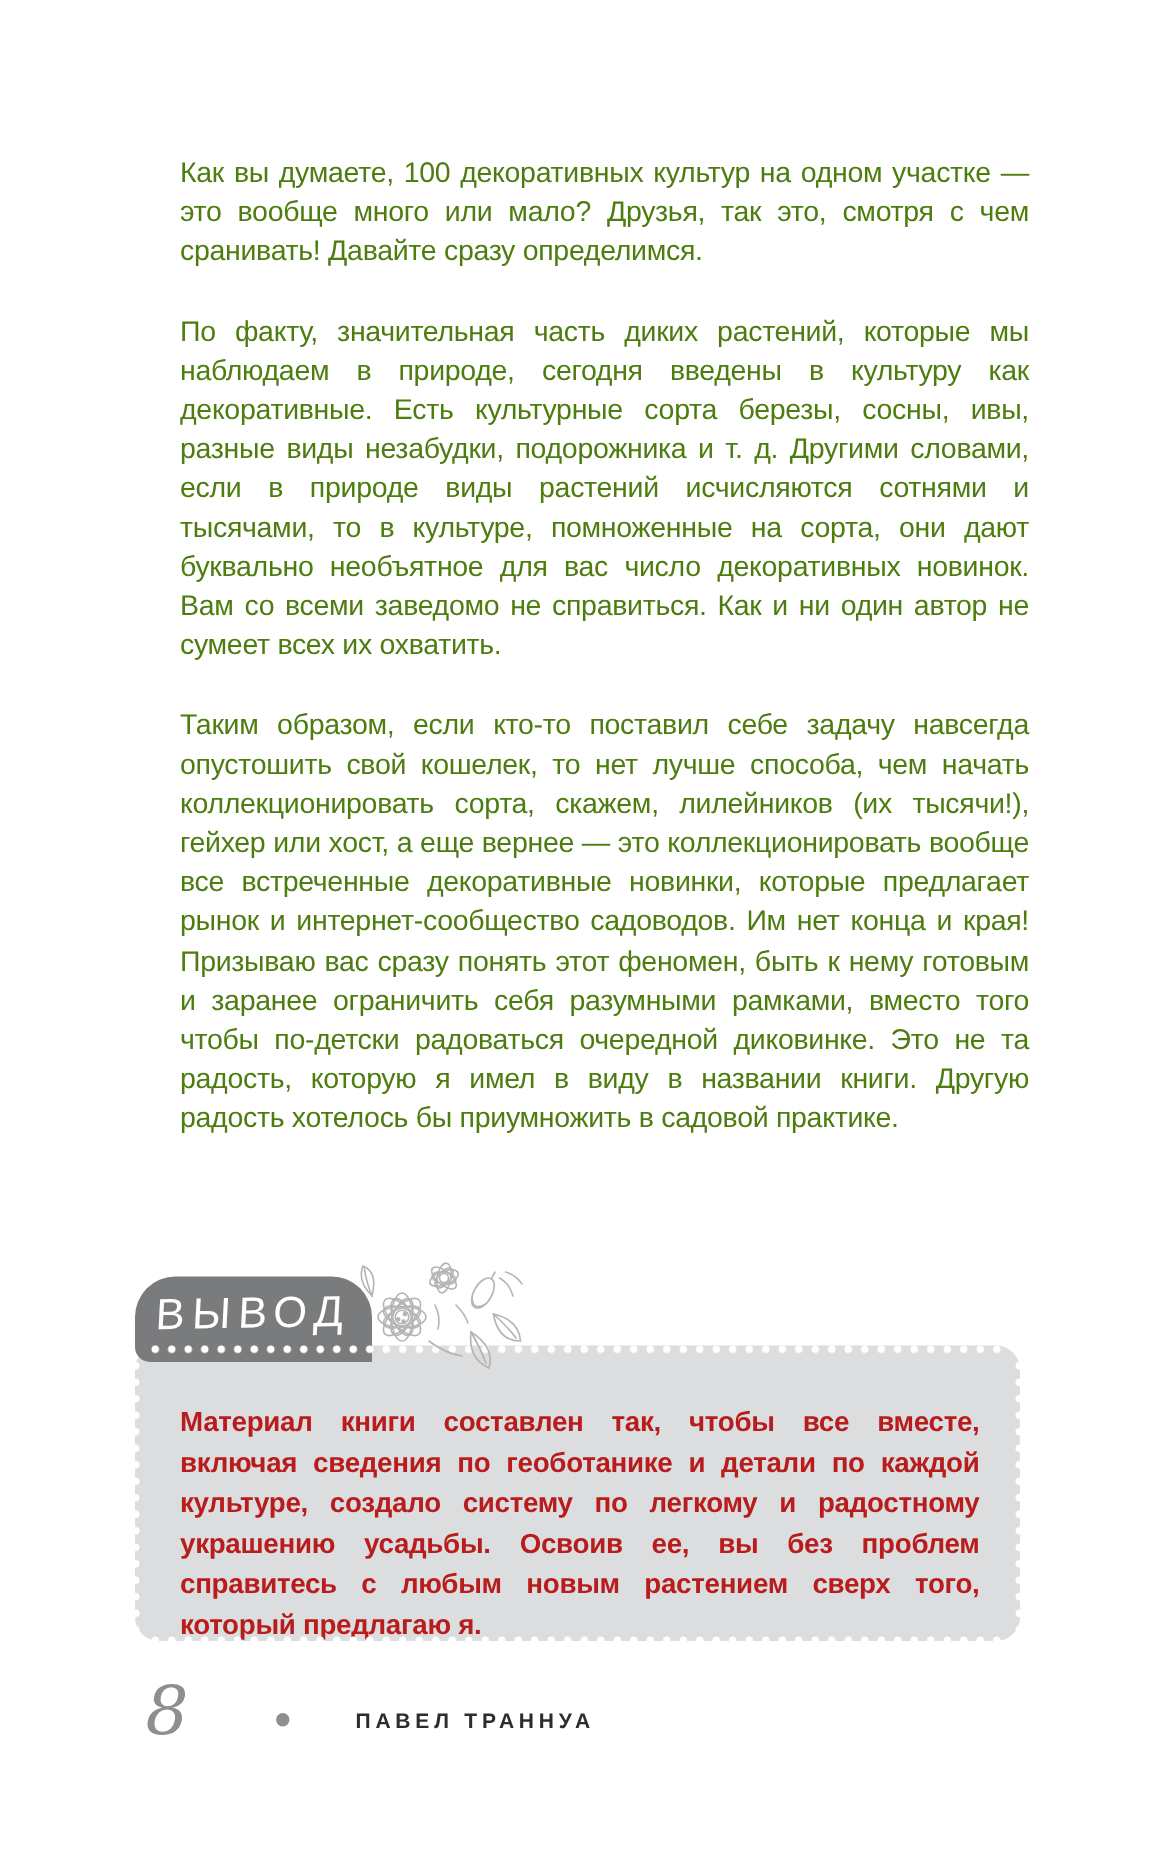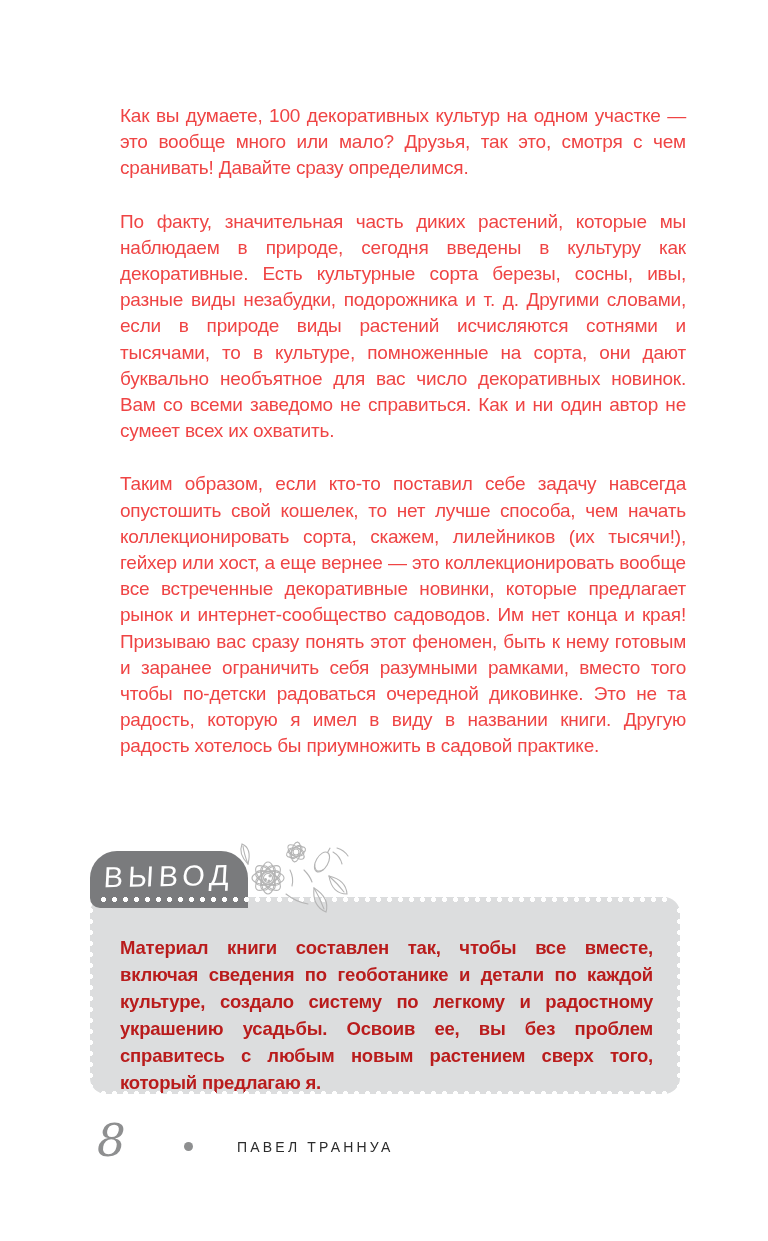--- a/index.html
+++ b/index.html
@@ -11,21 +11,21 @@
     font-family:"Liberation Sans", sans-serif;
   }
   
   .body-text{
     position:absolute;left:120px;top:103px;width:566px;
   }
   .body-text p{
     margin:0 0 27px 0;
     font-size:19px;line-height:26.2px;
     letter-spacing:-0.2px;
-    color:#ef4444;
+    color:#4d7c0f;
     text-align:justify;
   }
   
   .tab{
     position:absolute;left:90px;top:851px;width:158px;height:57px;
     background:#7a7b7d;
     border-radius:27px 27px 0 10px;
     z-index:2;
   }
   .tab-label{
@@ -79,21 +79,21 @@
     font-style:italic;
     font-size:45px;
     color:#8e8f90;
   }
   .footer-dot{
     position:absolute;left:184px;top:1142px;width:9px;height:9px;
     border-radius:50%;background:#8e8f90;
   }
   .author{
     position:absolute;left:221px;top:1139px;
-    font-size:14px;font-weight:normal;letter-spacing:3.2px;
+    font-size:14px;font-weight:bold;letter-spacing:3.2px;
     color:#2c2c2c;
     padding-left:16px;
   }
 </style>
 </head>
 <body>
 
 <div class="page">
 
   <div class="body-text">

